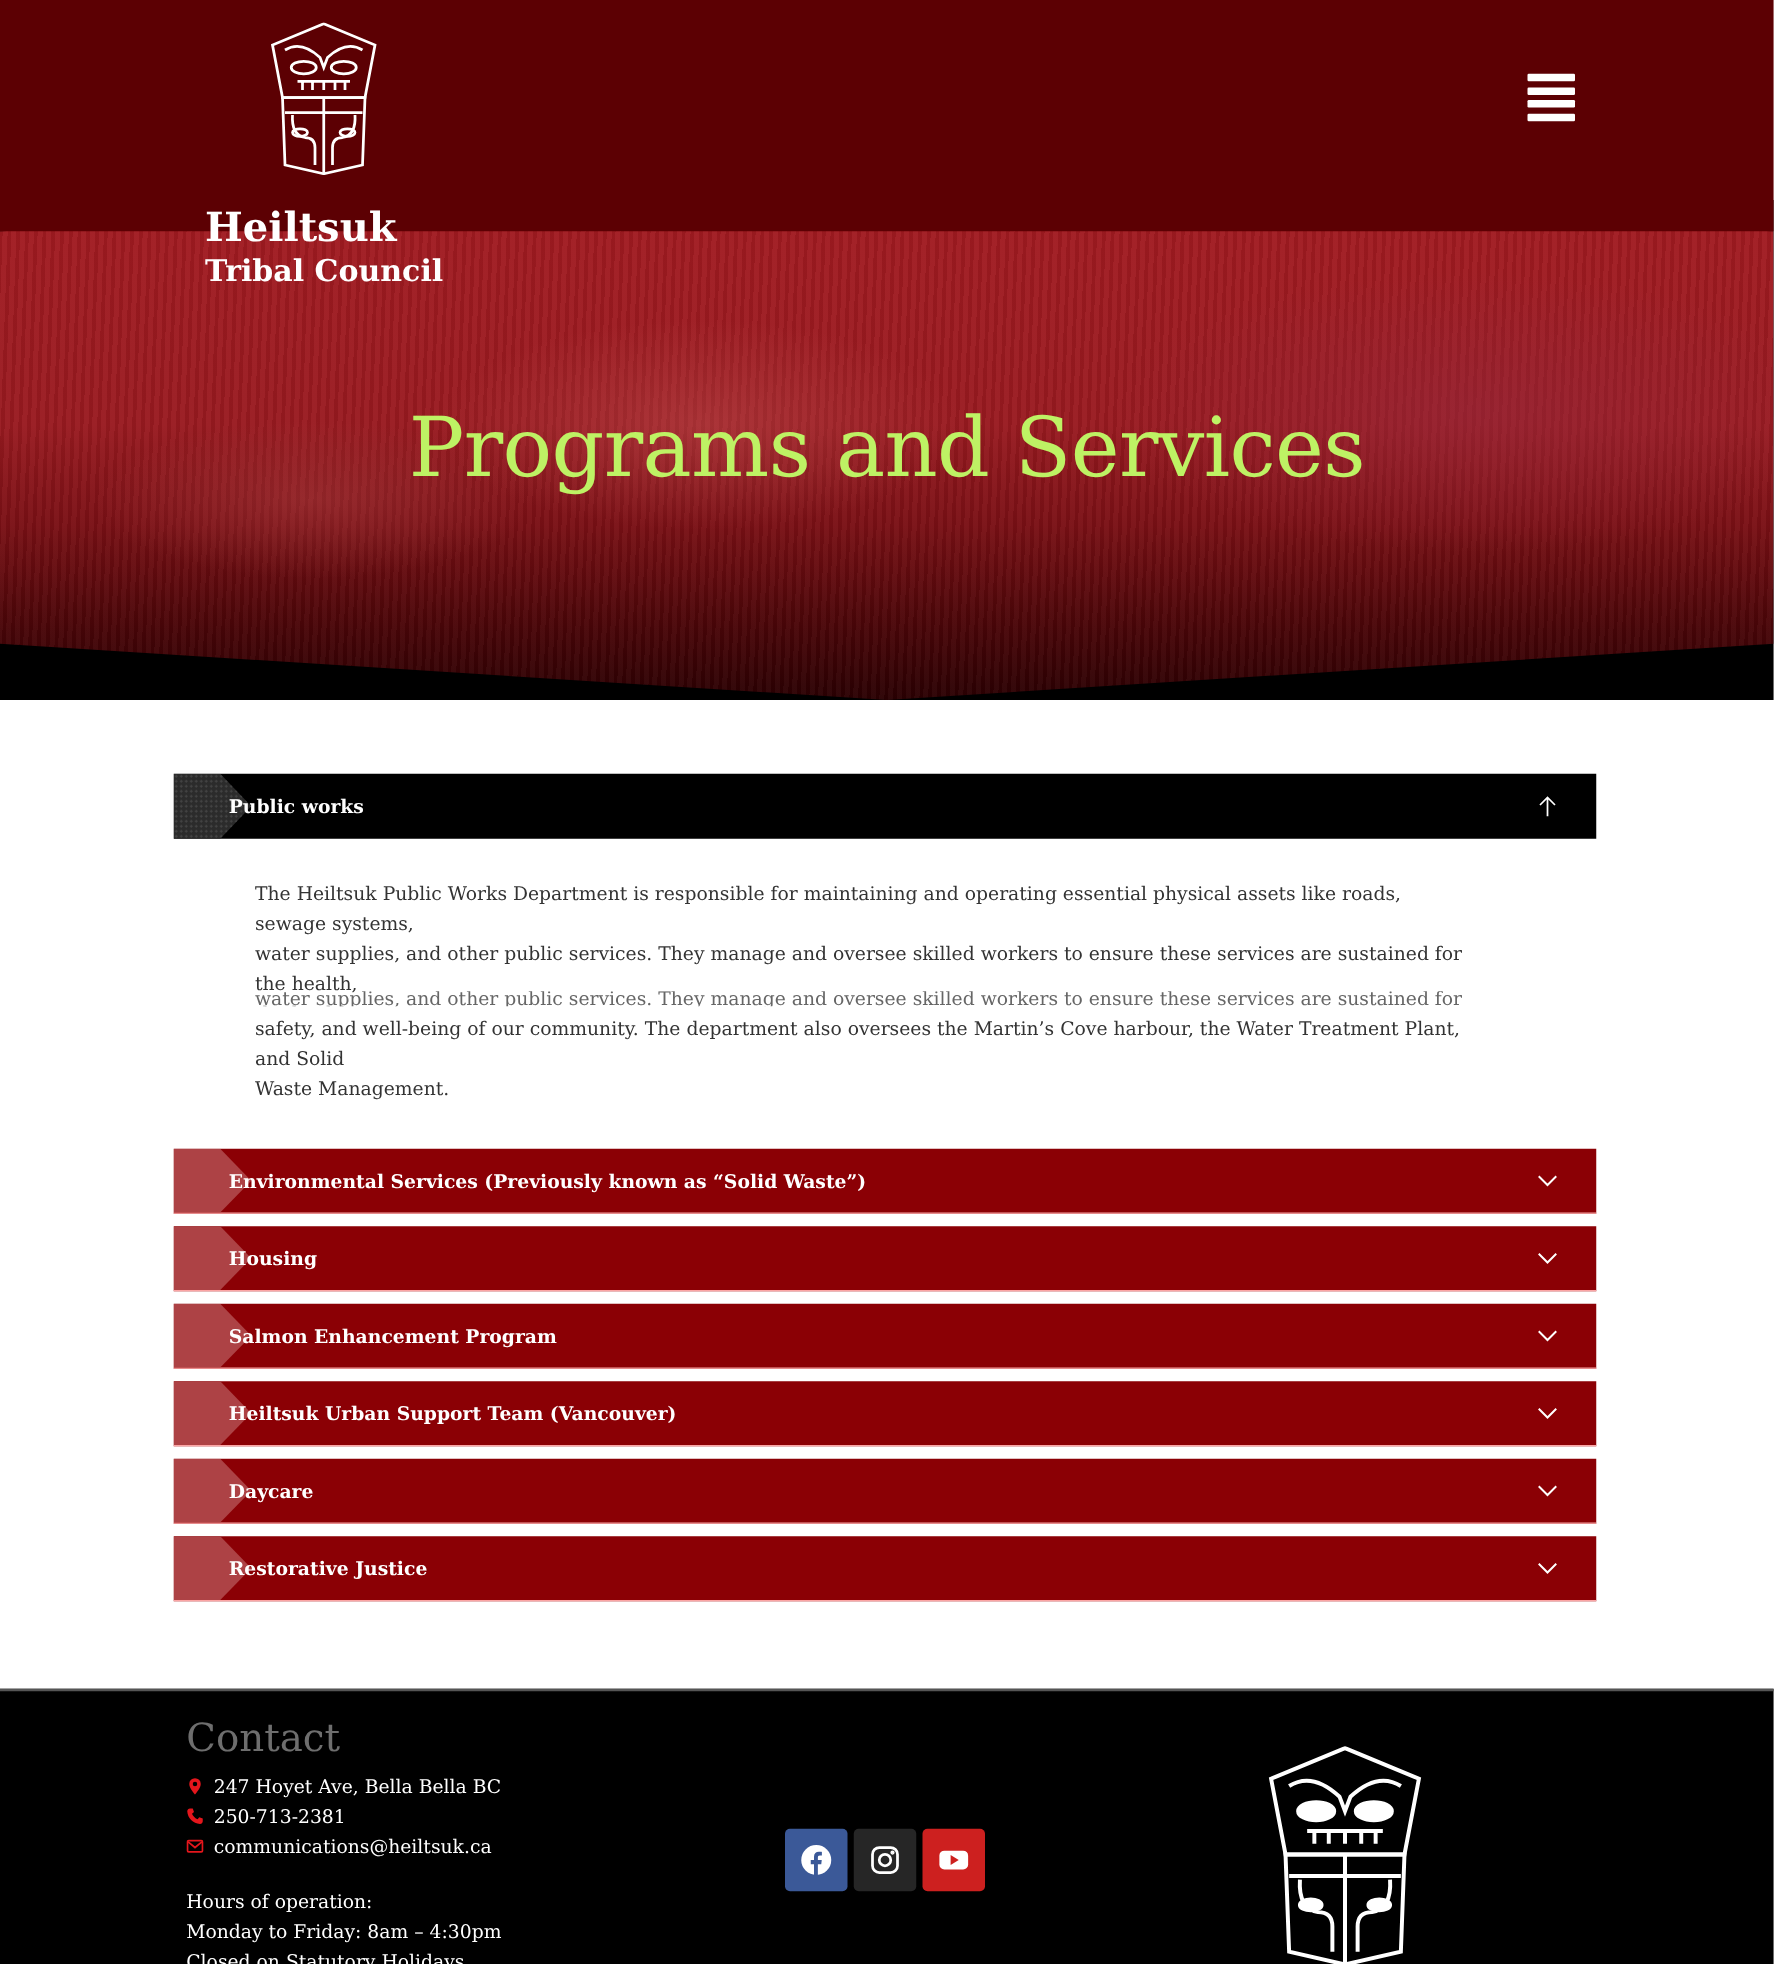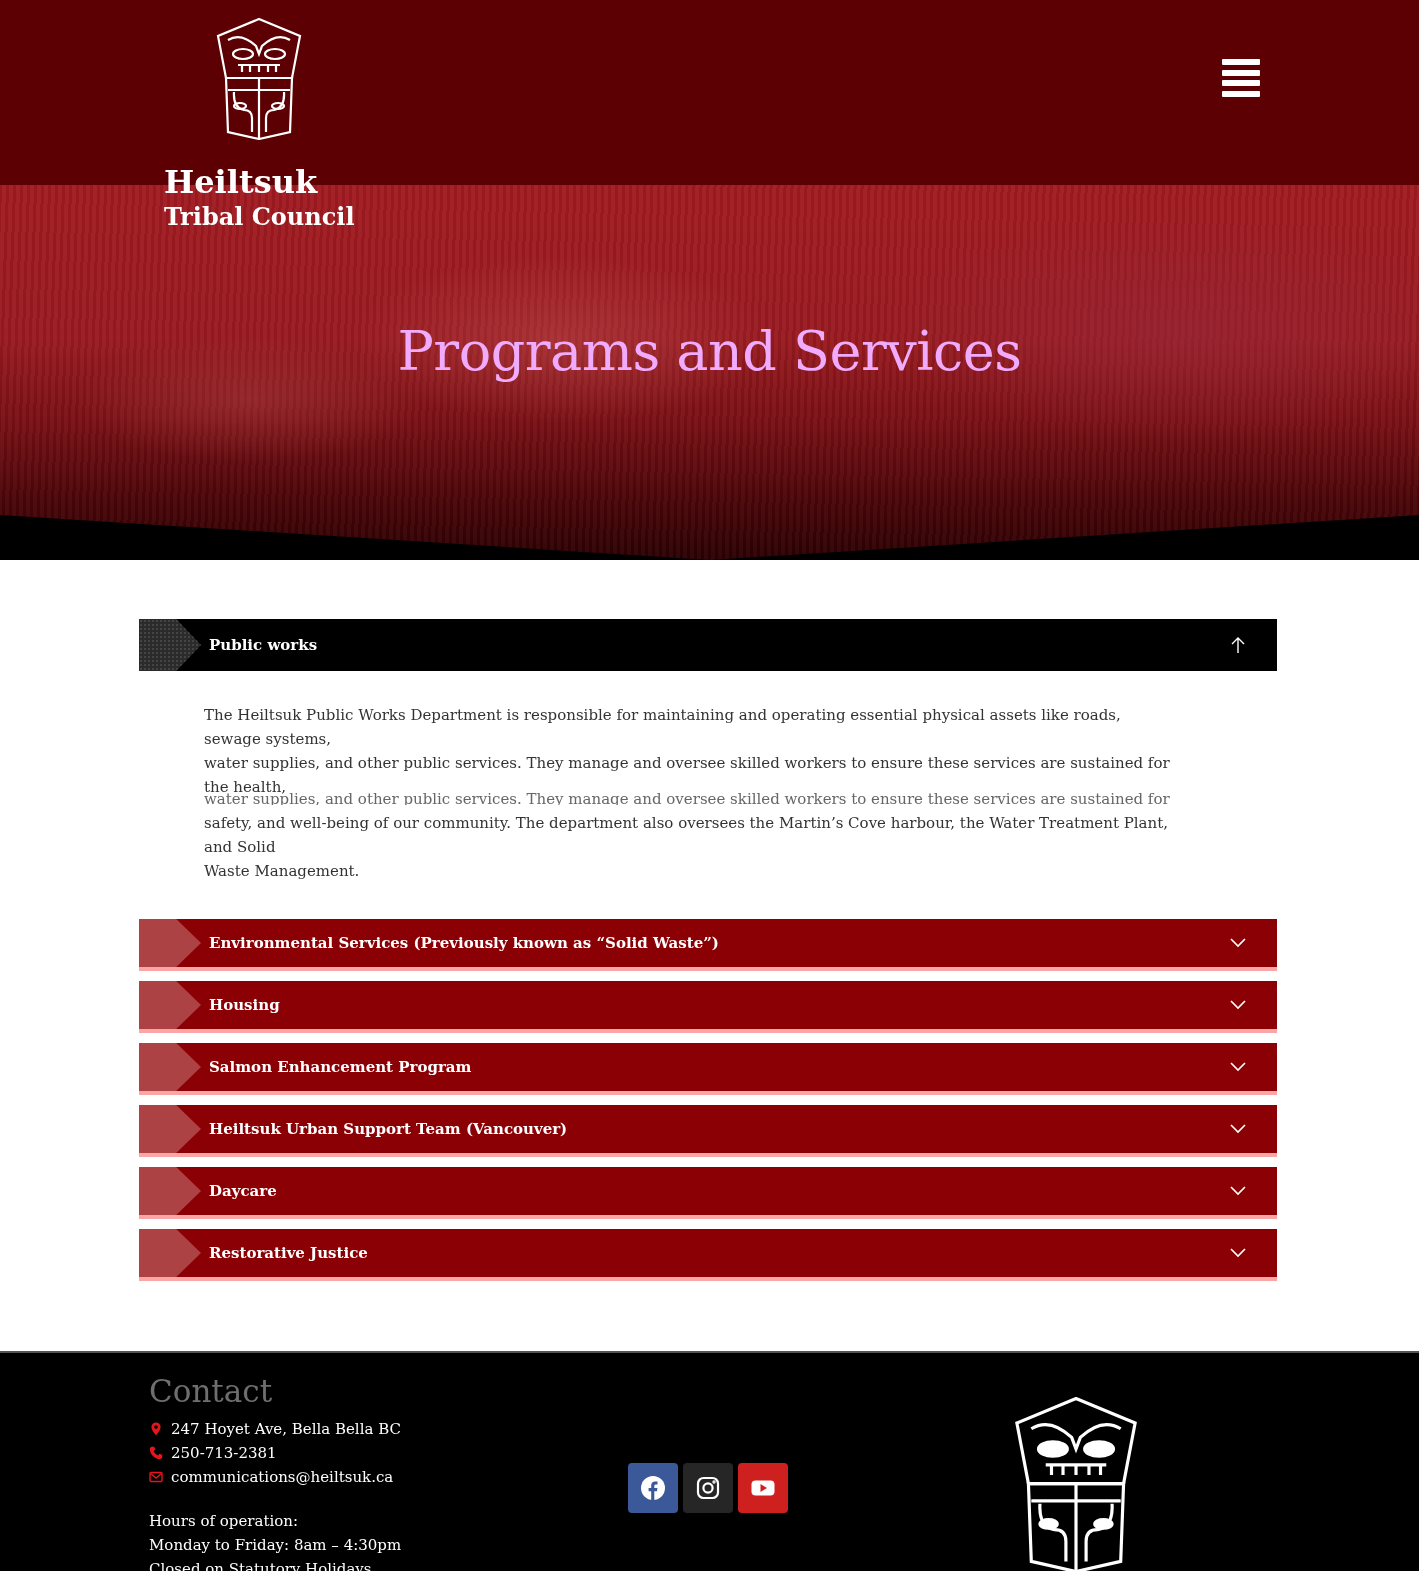--- a/index.html
+++ b/index.html
@@ -30,45 +30,45 @@
     clip-path: polygon(0 25px, 50% 0, 100% 25px, 100% 355px, 50% 400px, 0 355px);
     background:
       radial-gradient(ellipse 420px 160px at 1180px 170px, rgba(150,40,60,0.55), transparent 70%),
       radial-gradient(ellipse 300px 120px at 560px 180px, rgba(200,90,90,0.35), transparent 70%),
       radial-gradient(ellipse 250px 90px at 250px 240px, rgba(190,80,80,0.3), transparent 70%),
       repeating-linear-gradient(92deg, rgba(0,0,0,0.06) 0 3px, rgba(255,255,255,0.03) 3px 7px),
       linear-gradient(to bottom, #a21b21 0%, #991a20 45%, #7a1015 65%, #4a0508 85%, #2a0002 100%);
   }
   .hero-title {
     position: absolute; left: 0; right: 0; top: 160px; text-align: center;
-    color: #f0abfc; font-size: 54px; font-family: "DejaVu Serif", serif; font-weight: normal;
+    color: #bef264; font-size: 66px; font-family: "DejaVu Serif", serif; font-weight: normal;
     letter-spacing: -0.5px;
   }
 
   
   .main { padding: 59px 142px 60px 139px; }
   .acc-item { margin-bottom: 10px; }
   .acc-header {
     position: relative; height: 52px; display: flex; align-items: center;
     background: #8b0005; color: #fff; cursor: pointer; overflow: hidden;
-    border-bottom: 4px solid #fca5a5;
+    border-bottom: 1px solid #fca5a5;
   }
   .acc-header.active { background: #000; border-bottom: none; }
   .acc-chev-bg {
     position: absolute; left: 0; top: 0; width: 62px; height: 100%;
     background: #ad4245;
     clip-path: polygon(0 0, 60% 0, 100% 50%, 60% 100%, 0 100%);
   }
   .acc-header.active .acc-chev-bg {
     background-color: #2b2b2b;
     background-image: radial-gradient(#444 1px, transparent 1px);
     background-size: 4px 4px;
   }
   .acc-title {
-    position: relative; margin-left: 70px; font-size: 15px; font-weight: bold;
+    position: relative; margin-left: 44px; font-size: 15px; font-weight: bold;
     font-family: "DejaVu Serif", serif;
   }
   .acc-icon { position: absolute; right: 30px; top: 50%; transform: translateY(-50%); width: 18px; height: 18px; }
   .acc-body {
     padding: 32px 106px 26px 65px; font-size: 15px; line-height: 24px; color: #333;
     font-family: "DejaVu Serif", serif;
   }
   .acc-body .ghost { display: block; height: 12px; overflow: hidden; line-height: 12px; color: #666; font-size: 15px; transform: translateY(-6px); }
 
   

